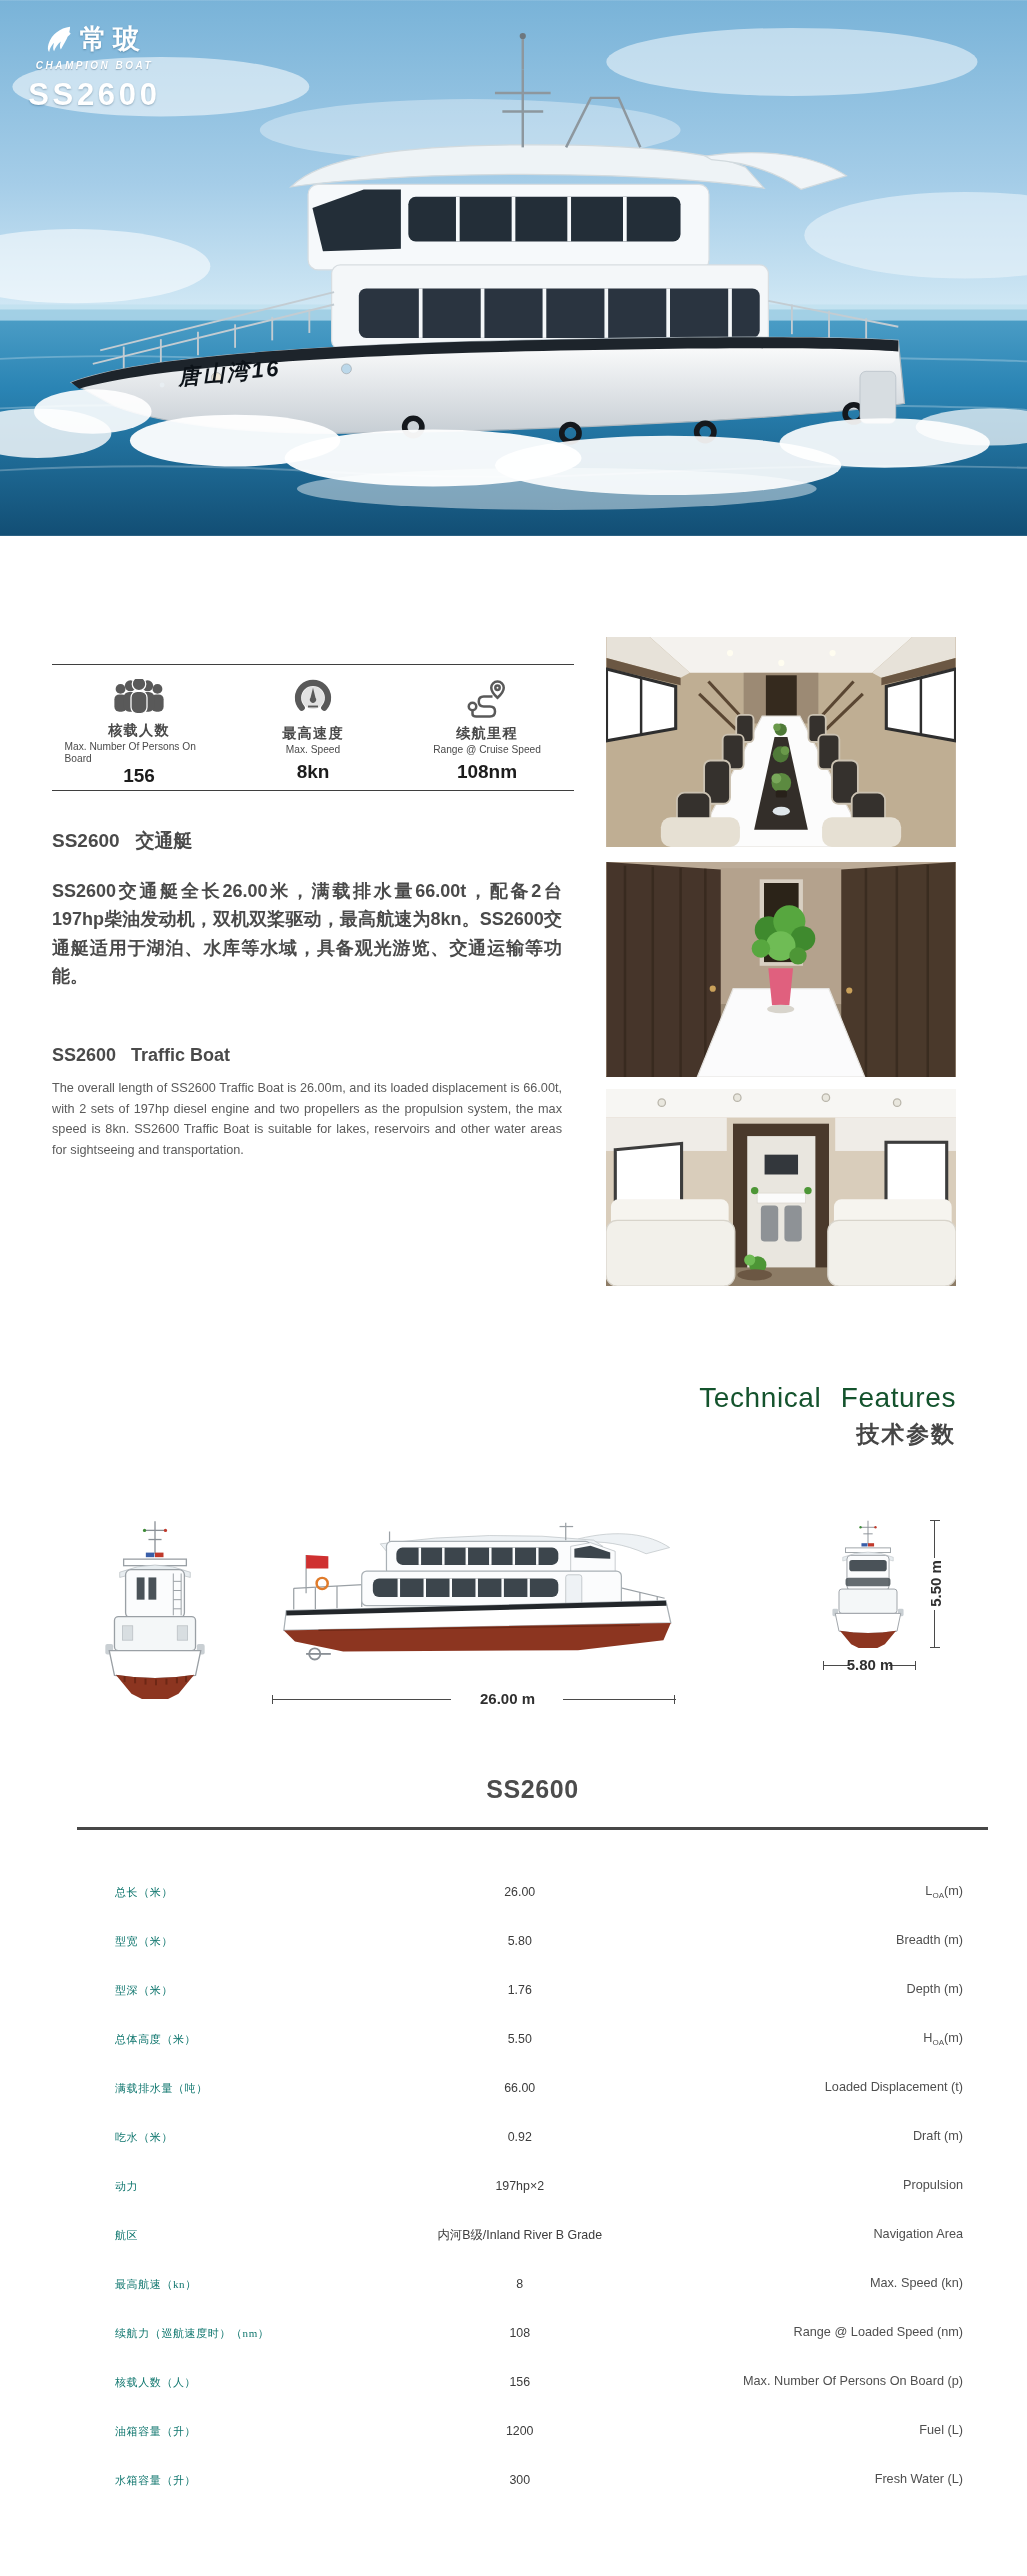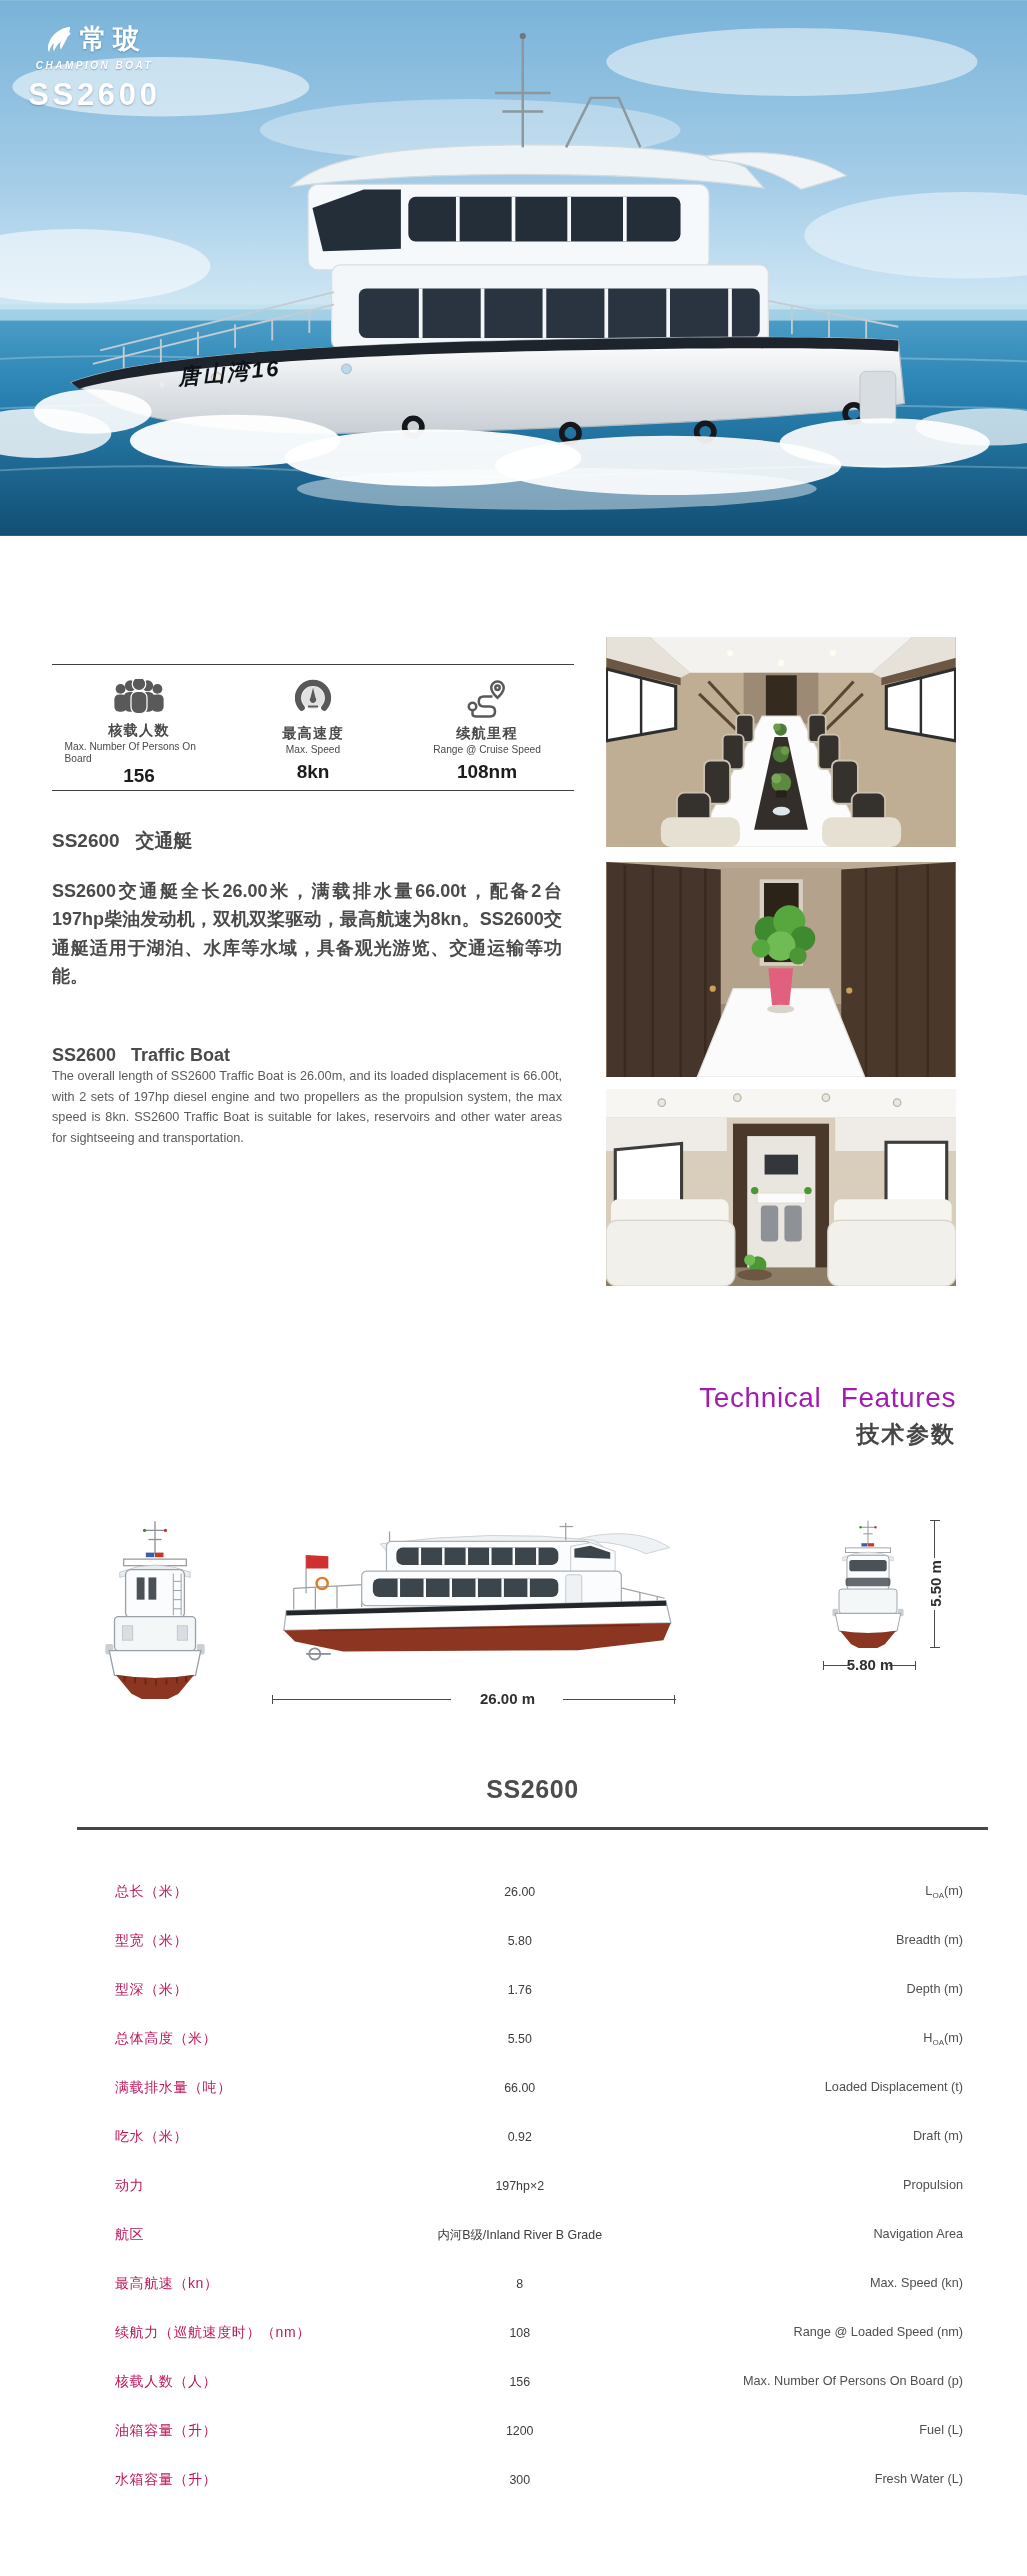--- a/index.html
+++ b/index.html
@@ -29,47 +29,47 @@
   .qs-cn{font-size:14.2px;font-weight:bold;color:#4a4a4a;margin-top:5px;letter-spacing:1.2px;}
   .qs-en{font-size:10.2px;color:#4a4a4a;margin-top:1.2px;text-align:left;line-height:1.18;max-width:149px;}
   .qs-value{font-size:19px;font-weight:bold;color:#1c1c1c;margin-top:auto;margin-bottom:7.4px;}
 
   
   .intro-cn{left:52px;top:828px;width:510px;}
   .intro-en{left:52px;top:1045px;width:510px;}
   .sec-title{font-size:19px;font-weight:bold;color:#4a4a4a;white-space:pre-wrap;}
   .intro-en .sec-title{font-size:18px;}
   .cn-body{margin-top:23px;font-size:18px;line-height:1.58;color:#4a4a4a;text-align:justify;font-weight:bold;}
-  .en-body{margin-top:0;font-size:12.7px;line-height:1.62;color:#5a5a5a;text-align:justify;}
+  .en-body{margin-top:12px;font-size:12.7px;line-height:1.62;color:#5a5a5a;text-align:justify;}
 
   
   .photo{left:606px;width:350px;overflow:hidden;background:#cbbda9;}
   .photo svg{display:block;}
   .photo-1{top:637px;height:210px;}
   .photo-2{top:862px;height:215px;}
   .photo-3{top:1089px;height:197px;}
 
   
   .tech-header{right:71px;top:1382px;text-align:right;}
-  .tech-en{font-size:28px;color:#a21caf;letter-spacing:0.6px;word-spacing:11px;}
+  .tech-en{font-size:28px;color:#14532d;letter-spacing:0.6px;word-spacing:11px;}
   .tech-cn{font-size:23px;font-weight:bold;color:#464646;letter-spacing:1.9px;margin-top:5px;}
 
   
   .dim-line{background:#4a4a4a;}
   .dim-label{font-size:15px;font-weight:bold;color:#2f2f2f;white-space:nowrap;}
   .dim-label-v{transform:rotate(-90deg);transform-origin:center;}
 
   
   .table-title{left:77px;top:1775px;width:911px;text-align:center;
                font-size:25px;font-weight:bold;color:#4c4c4c;letter-spacing:0.6px;}
   .table-rule{left:77px;top:1827px;width:911px;height:3.1px;background:#474747;}
   .spec-rows{left:77px;top:1867px;width:911px;}
   .spec-row{position:relative;height:49px;}
   .spec-row .cn{position:absolute;left:38px;top:50%;transform:translateY(-50%);
-                font-size:14px;color:#be185d;letter-spacing:0.6px;}
+                font-size:11px;color:#0f766e;letter-spacing:0.6px;font-family:Liberation Serif, serif;}
   .spec-row .val{position:absolute;left:48.6%;top:50%;transform:translate(-50%,-50%);
                  font-size:12.4px;color:#3c3c3c;}
   .spec-row .en{position:absolute;right:25px;top:50%;transform:translateY(-50%);
                 font-size:12.7px;color:#4f4f4f;}
   .spec-row .en .sub{font-size:8px;vertical-align:-2.5px;}
 </style>
 </head>
 <body>
 
 <div class="page">

